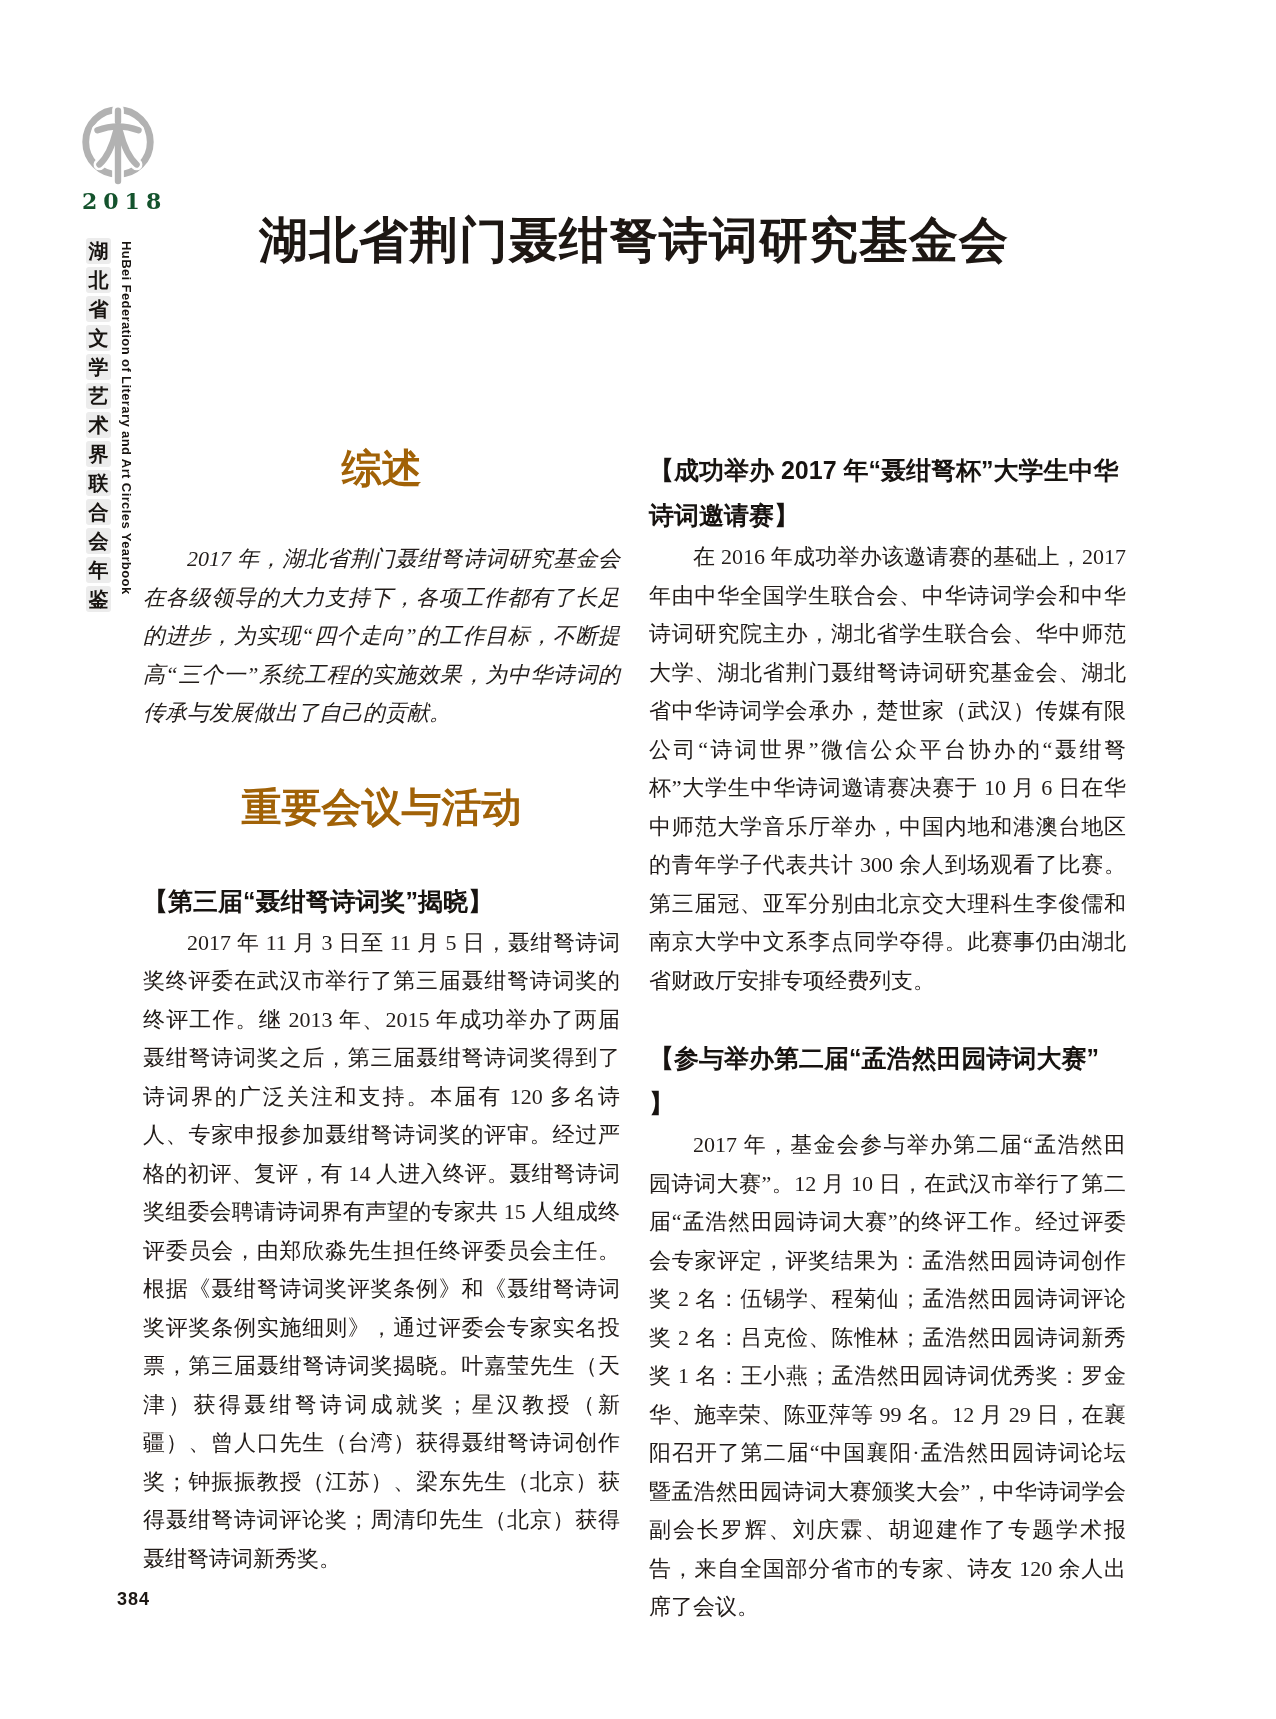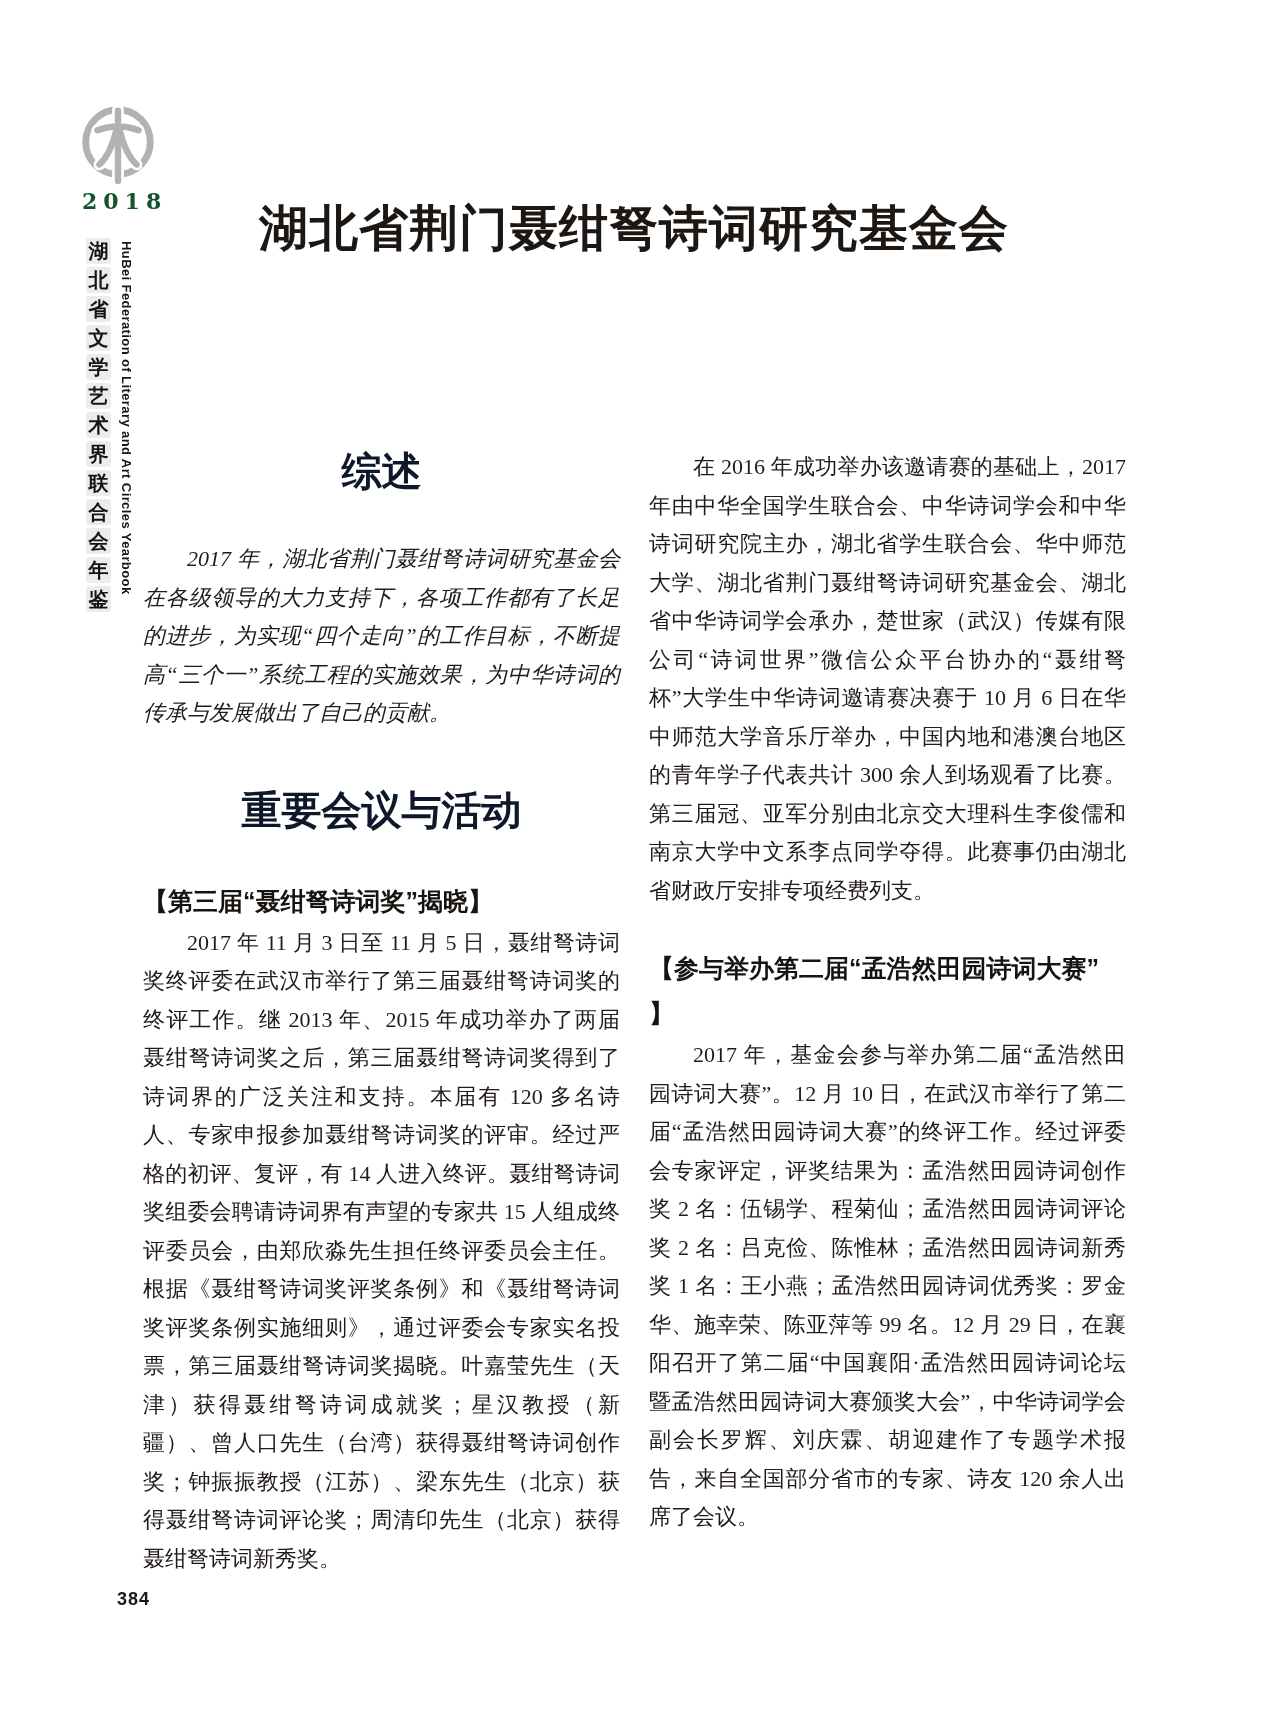--- a/index.html
+++ b/index.html
@@ -30,33 +30,33 @@
   }
   .sidebar-en{
     position:absolute;left:134px;top:241px;
     transform:rotate(90deg);transform-origin:0 0;
     white-space:nowrap;
     font-family:"Liberation Sans","DejaVu Sans",sans-serif;
     font-weight:700;font-size:13px;letter-spacing:0.4px;color:#181410;
   }
   
   .article-title{
-    position:absolute;left:143px;top:196px;width:982px;margin:0;
+    position:absolute;left:143px;top:208px;width:982px;margin:0;
     text-align:center;
     font-family:"Liberation Serif","DejaVu Serif",serif;
     font-weight:900;font-size:49px;letter-spacing:1px;color:#1d1713;
   }
   
   .col{position:absolute;top:448px;width:477px;}
   .col-left{left:143px;}
   .col-right{left:649px;}
   .big-heading{
     margin:0;text-align:center;
-    font-family:Liberation Serif, serif;
-    font-weight:700;font-size:40px;line-height:48px;color:#0f172a;
+    font-family:Liberation Mono, monospace;
+    font-weight:700;font-size:40px;line-height:48px;color:#a16207;
   }
   .big-heading.meetings{margin-top:54px;}
   .entry-heading{
     margin:0;
     font-family:"Liberation Sans","DejaVu Sans",sans-serif;
     font-weight:700;font-size:25px;line-height:45px;color:#171310;
     text-align:left;
   }
   .col-left .entry-heading{margin-top:44px;}
   .entry-heading.second{margin-top:36px;}
@@ -124,20 +124,21 @@
 
   <div class="col col-left">
     <h2 class="big-heading">综述</h2>
     <p class="body-para first">2017 年，湖北省荆门聂绀弩诗词研究基金会在各级领导的大力支持下，各项工作都有了长足的进步，为实现“四个走向”的工作目标，不断提高“三个一”系统工程的实施效果，为中华诗词的传承与发展做出了自己的贡献。</p>
     <h2 class="big-heading meetings">重要会议与活动</h2>
     <h3 class="entry-heading">【第三届“聂绀弩诗词奖”揭晓】</h3>
     <p class="body-para after-entry">2017 年 11 月 3 日至 11 月 5 日，聂绀弩诗词奖终评委在武汉市举行了第三届聂绀弩诗词奖的终评工作。继 2013 年、2015 年成功举办了两届聂绀弩诗词奖之后，第三届聂绀弩诗词奖得到了诗词界的广泛关注和支持。本届有 120 多名诗人、专家申报参加聂绀弩诗词奖的评审。经过严格的初评、复评，有 14 人进入终评。聂绀弩诗词奖组委会聘请诗词界有声望的专家共 15 人组成终评委员会，由郑欣淼先生担任终评委员会主任。根据《聂绀弩诗词奖评奖条例》和《聂绀弩诗词奖评奖条例实施细则》，通过评委会专家实名投票，第三届聂绀弩诗词奖揭晓。叶嘉莹先生（天津）获得聂绀弩诗词成就奖；星汉教授（新疆）、曾人口先生（台湾）获得聂绀弩诗词创作奖；钟振振教授（江苏）、梁东先生（北京）获得聂绀弩诗词评论奖；周清印先生（北京）获得聂绀弩诗词新秀奖。</p>
   </div>
 
   <div class="col col-right">
+    <h3 class="entry-heading">【成功举办 2017 年“聂绀弩杯”大学生中华诗词邀请赛】</h3>
     <p class="body-para after-entry">在 2016 年成功举办该邀请赛的基础上，2017 年由中华全国学生联合会、中华诗词学会和中华诗词研究院主办，湖北省学生联合会、华中师范大学、湖北省荆门聂绀弩诗词研究基金会、湖北省中华诗词学会承办，楚世家（武汉）传媒有限公司“诗词世界”微信公众平台协办的“聂绀弩杯”大学生中华诗词邀请赛决赛于 10 月 6 日在华中师范大学音乐厅举办，中国内地和港澳台地区的青年学子代表共计 300 余人到场观看了比赛。第三届冠、亚军分别由北京交大理科生李俊儒和南京大学中文系李点同学夺得。此赛事仍由湖北省财政厅安排专项经费列支。</p>
     <h3 class="entry-heading second">【参与举办第二届“孟浩然田园诗词大赛” 】</h3>
     <p class="body-para after-entry">2017 年，基金会参与举办第二届“孟浩然田园诗词大赛”。12 月 10 日，在武汉市举行了第二届“孟浩然田园诗词大赛”的终评工作。经过评委会专家评定，评奖结果为：孟浩然田园诗词创作奖 2 名：伍锡学、程菊仙；孟浩然田园诗词评论奖 2 名：吕克俭、陈惟林；孟浩然田园诗词新秀奖 1 名：王小燕；孟浩然田园诗词优秀奖：罗金华、施幸荣、陈亚萍等 99 名。12 月 29 日，在襄阳召开了第二届“中国襄阳·孟浩然田园诗词论坛暨孟浩然田园诗词大赛颁奖大会”，中华诗词学会副会长罗辉、刘庆霖、胡迎建作了专题学术报告，来自全国部分省市的专家、诗友 120 余人出席了会议。</p>
   </div>
 
   <div class="page-number">384</div>
 
 </div>
 
 </body></html>

